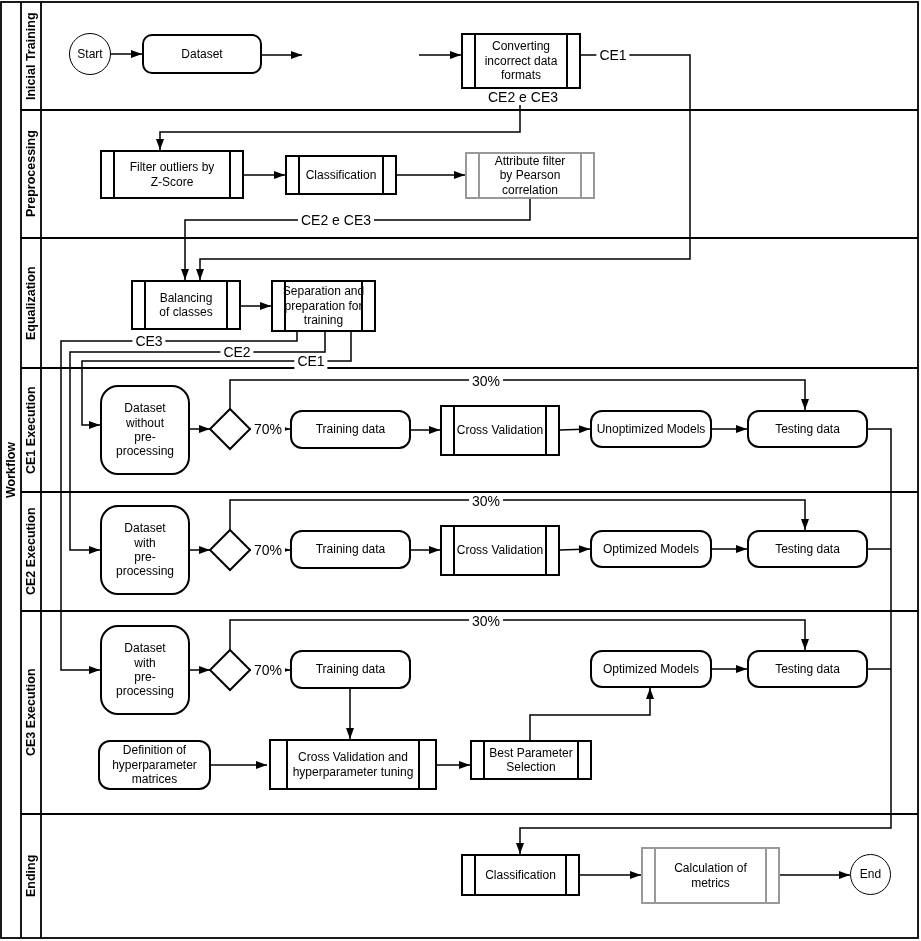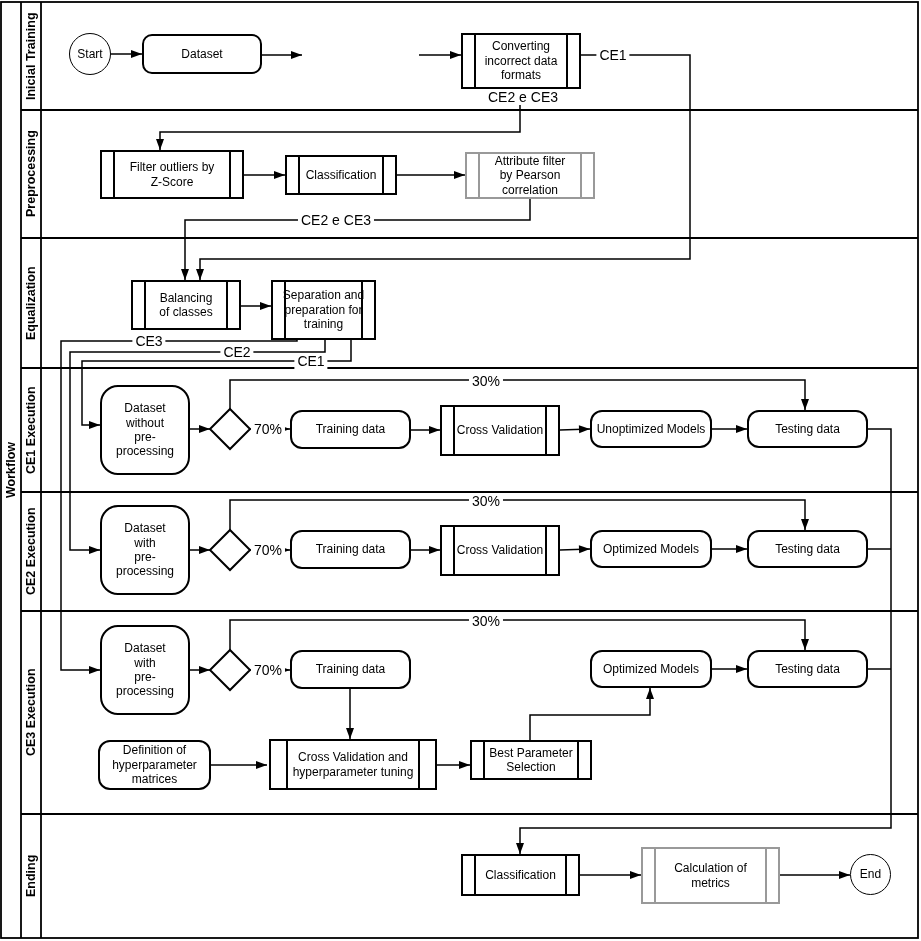--- a/index.html
+++ b/index.html
@@ -153,21 +153,21 @@
 by Pearson
 correlation</span>
     </div>
 
   <div class="node sub" style="left:131px;top:280px;width:110px;height:50px;">
       <span class="bar l"></span>
       <span class="bar r"></span>
       <span class="lbl">Balancing
 of classes</span>
     </div>
-  <div class="node sub" style="left:271px;top:280px;width:105px;height:60px;">
+  <div class="node sub" style="left:271px;top:280px;width:105px;height:52px;">
       <span class="bar l"></span>
       <span class="bar r"></span>
       <span class="lbl">Separation and
 preparation for
 training</span>
     </div>
 
   <div class="node rlg" style="left:100px;top:385px;width:90px;height:90px;">
       <span class="lbl">Dataset
 without

